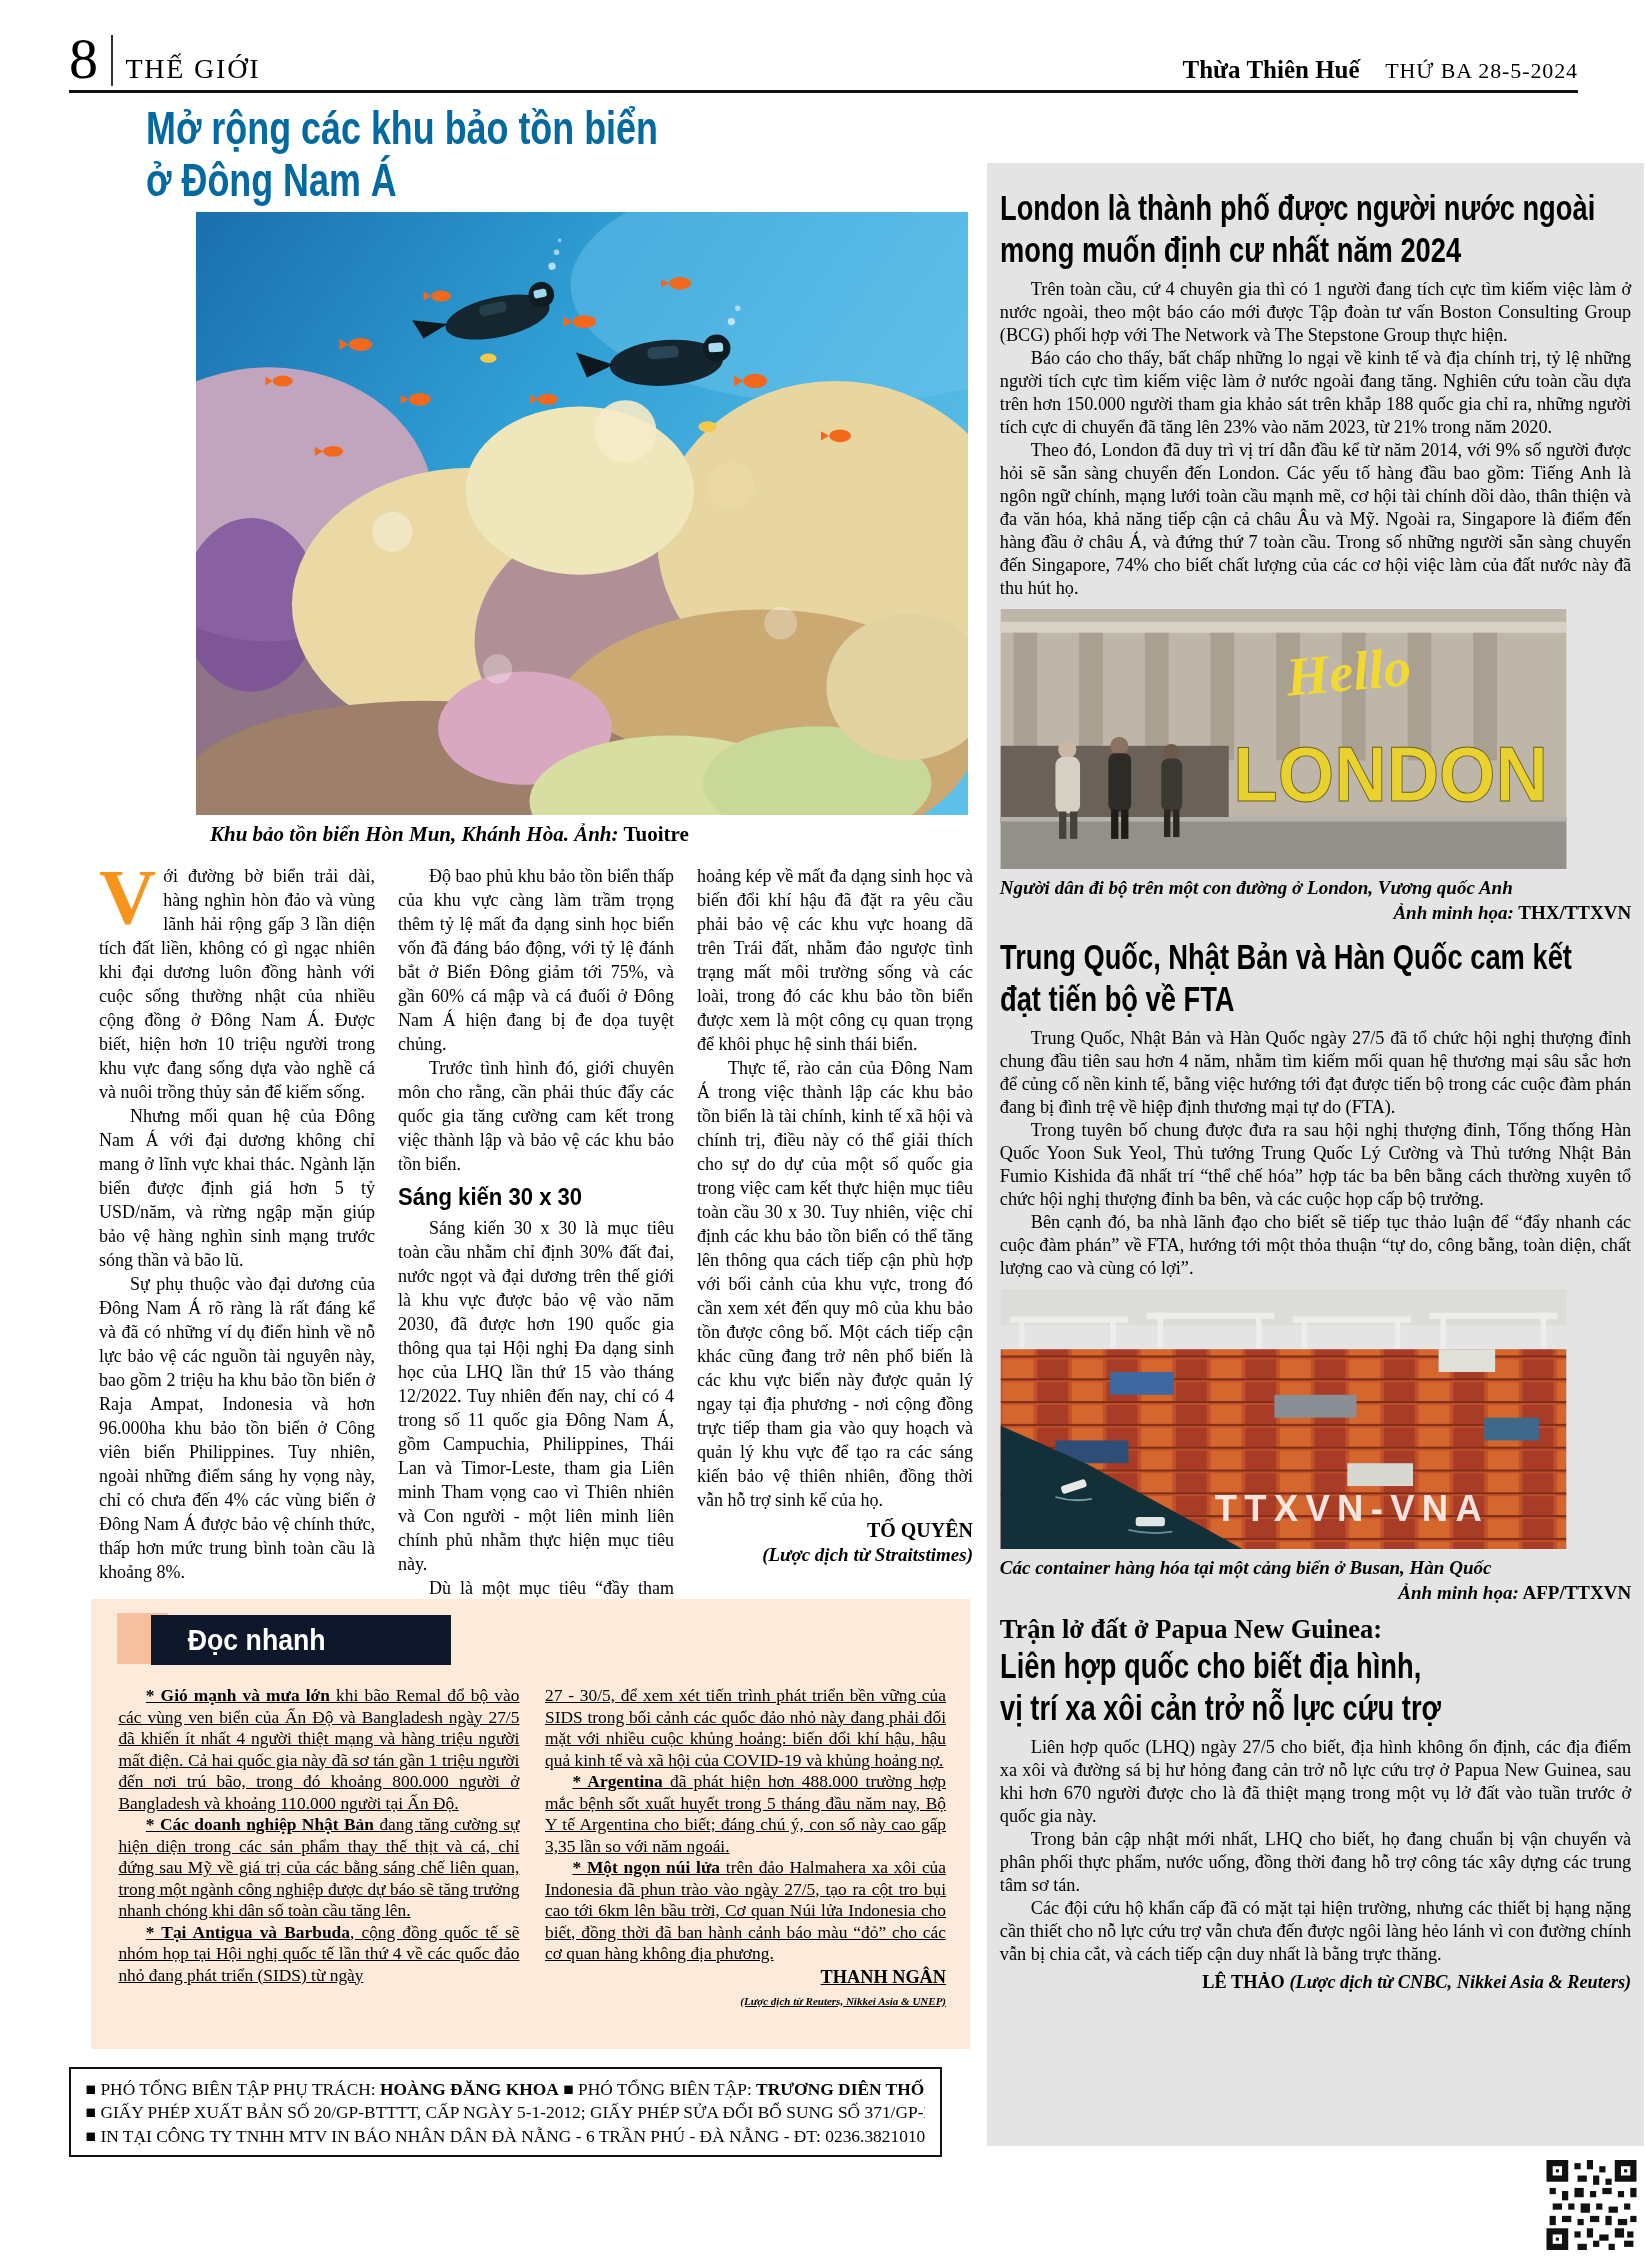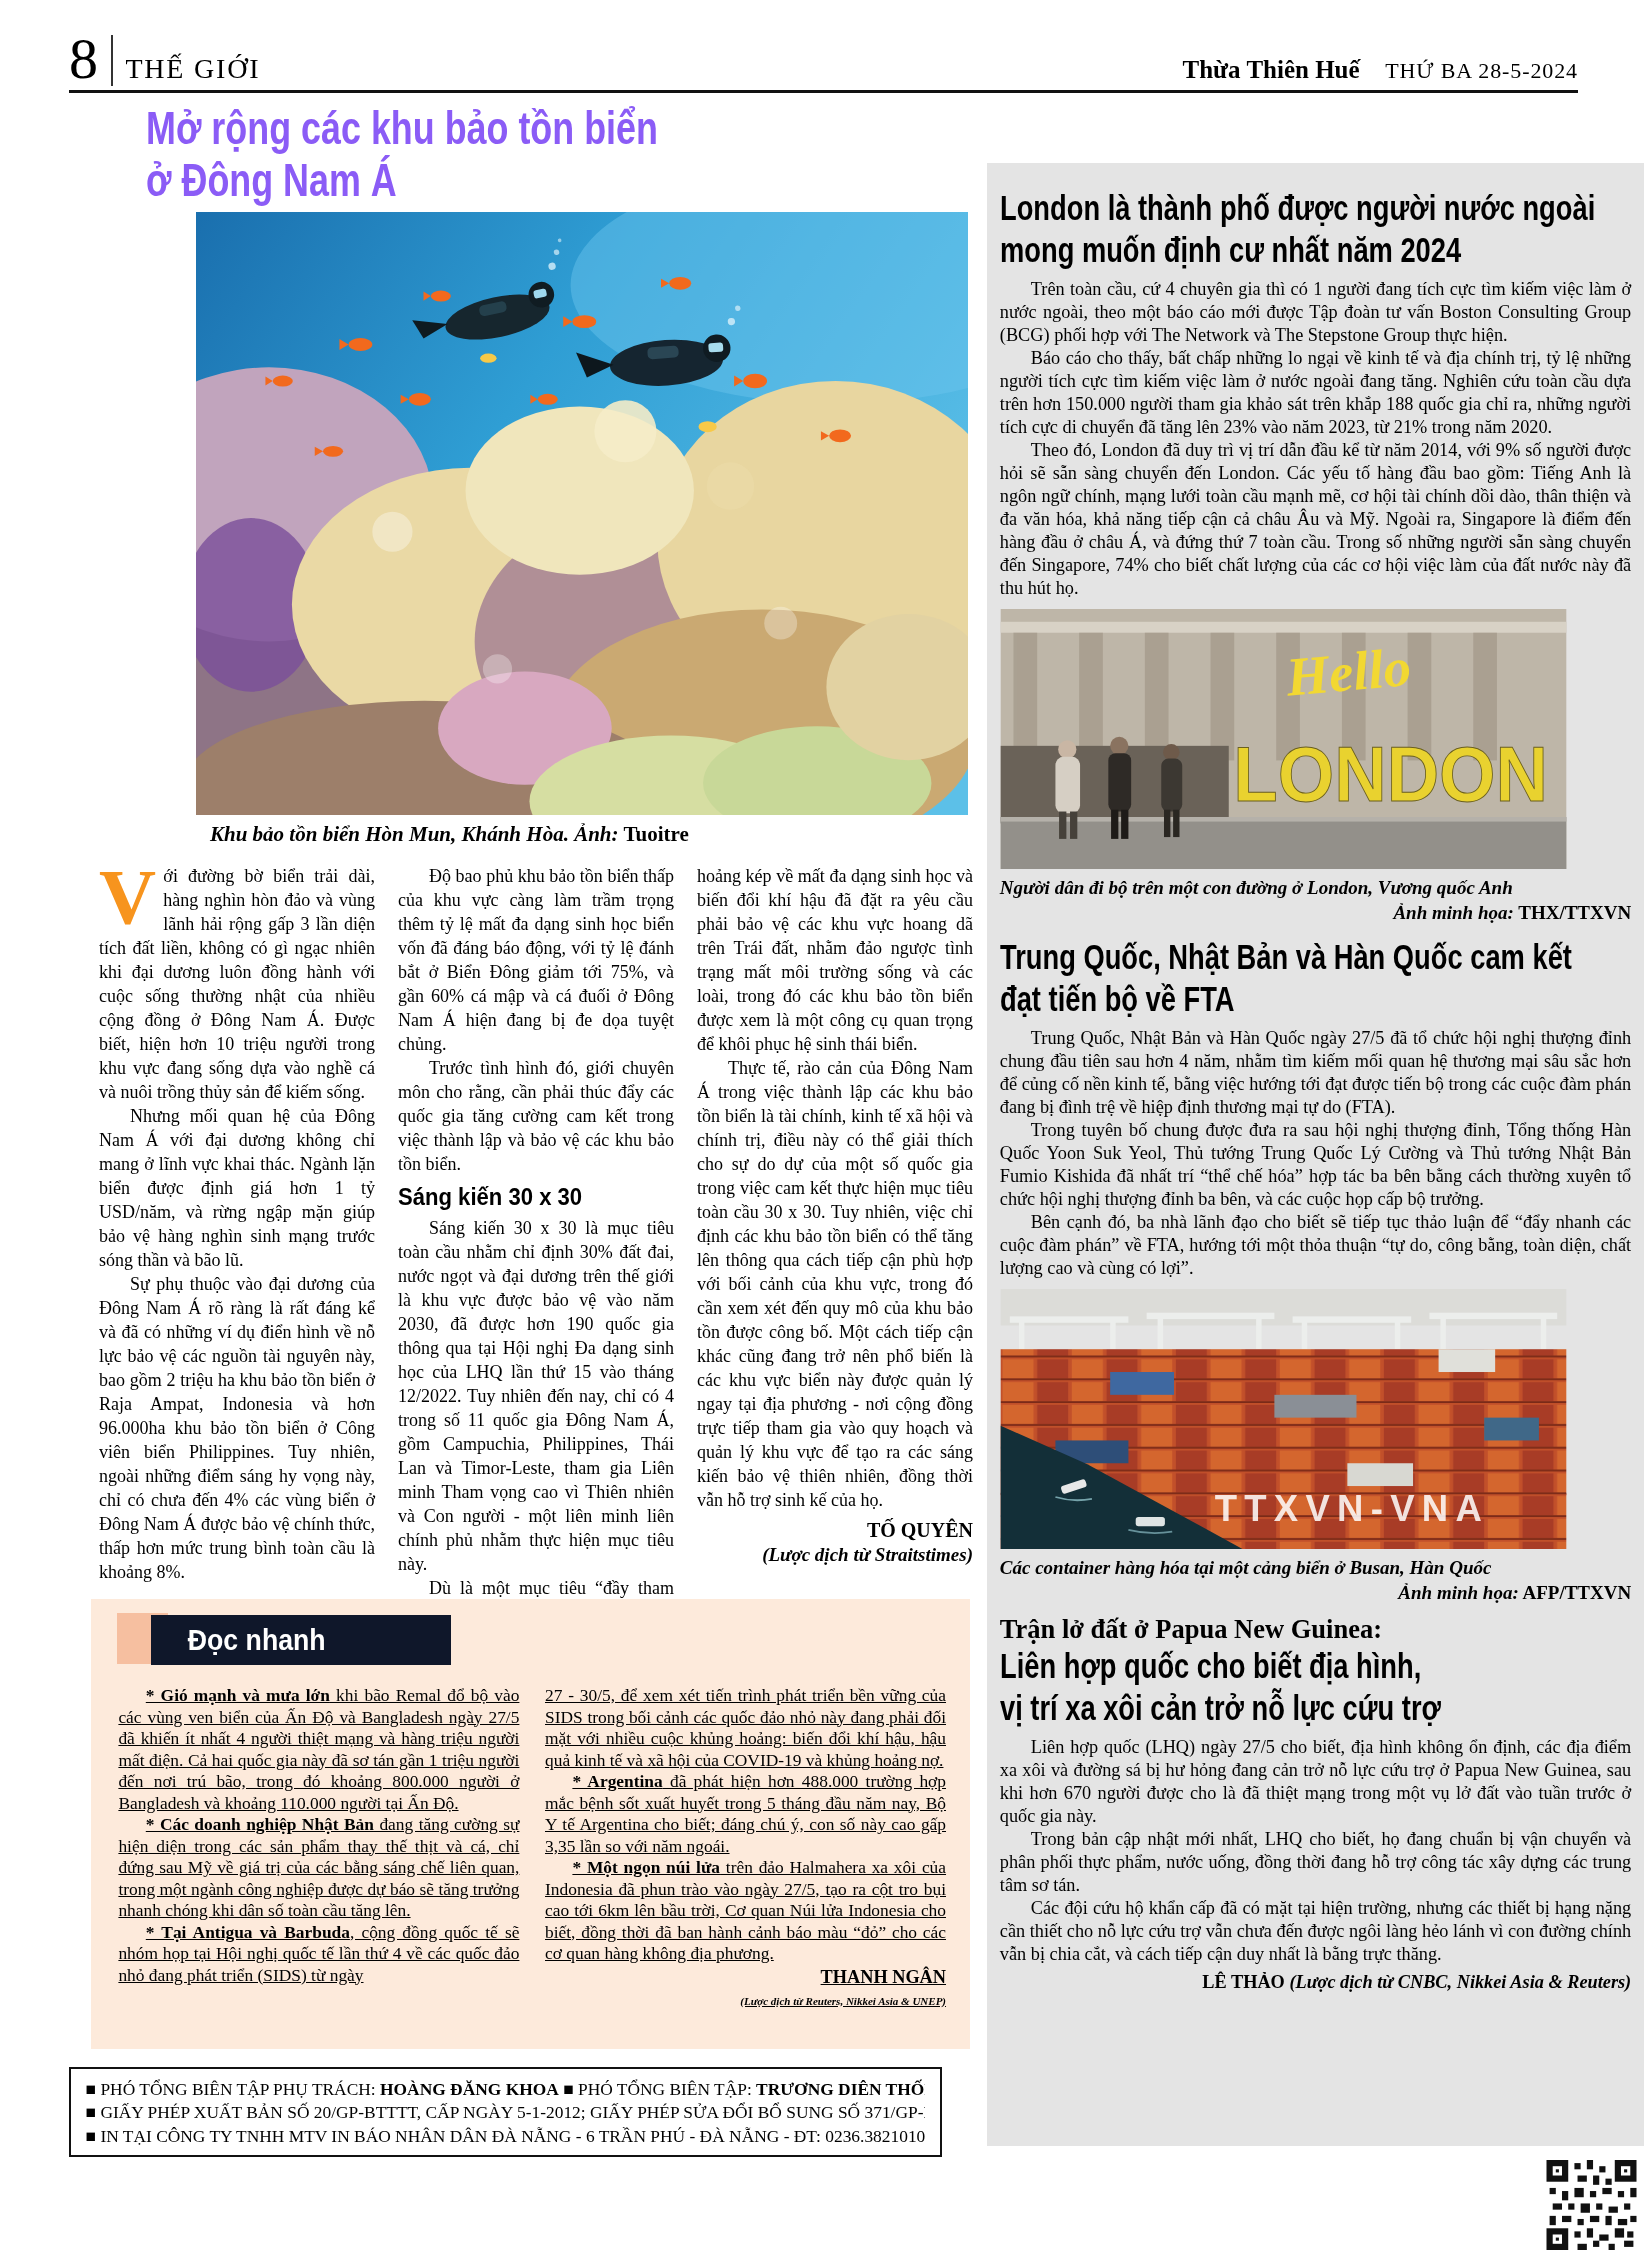--- a/index.html
+++ b/index.html
@@ -9,21 +9,21 @@
   .masthead{position:absolute;left:69px;top:25.6px;width:1509px;height:60px;display:flex;align-items:flex-end;justify-content:space-between;}
   .mast-left{display:flex;align-items:flex-end;gap:12.8px;}
   .pagenum{font:400 58px/0.9 "Liberation Serif",serif;}
   .mast-divider{width:1.8px;height:51px;background:#333;}
   .section-name{font:400 28px/1 "Liberation Serif",serif;letter-spacing:1.8px;padding-bottom:2.7px;}
   .mast-right{display:flex;align-items:baseline;gap:25.6px;padding-bottom:3.7px;}
   .brand{font:700 25px/1 "Liberation Serif",serif;}
   .issue-date{font:400 22px/1 "Liberation Serif",serif;letter-spacing:0.9px;}
   .head-rule{position:absolute;left:69px;top:90px;width:1509px;height:2.7px;background:#111;}
   
-  .main-title{position:absolute;left:146px;top:102px;width:822px;color:#8b5cf6;}
+  .main-title{position:absolute;left:146px;top:102px;width:822px;color:#0369a1;}
   .main-title .hl{font:700 46px/52px "Liberation Sans",sans-serif;transform:scaleX(.78);transform-origin:0 50%;white-space:nowrap;letter-spacing:0;}
   .coral-photo{position:absolute;left:196px;top:212px;width:772px;height:603px;overflow:hidden;}
   .main-caption{position:absolute;left:210px;top:821px;width:758px;font:700 21px/27.4px "Liberation Serif",serif;}
   .cap-it{font-style:italic;}
   .body3col{position:absolute;left:99px;top:864px;width:874px;display:flex;gap:23px;}
   .col{flex:1 1 0;font:400 18px/24px "Liberation Serif",serif;text-align:justify;}
   .col p{margin:0;text-indent:31px;}
   .col p.noindent{text-indent:0;}
   .dropcap{float:left;font:700 79px/57px "Liberation Serif",serif;color:#f7941e;margin:3.7px 7.3px 0 0;}
   .subhead{font:700 24px/27.4px "Liberation Sans",sans-serif;transform:scaleX(.92);transform-origin:0 50%;white-space:nowrap;margin:7.3px 0 5.5px;}
@@ -166,21 +166,21 @@
     </svg>
   </div>
   <div class="main-caption">
     <span class="cap-it">Khu bảo tồn biển Hòn Mun, Khánh Hòa. Ảnh:</span>
     <span>Tuoitre</span>
   </div>
 
   <div class="body3col">
     <div class="col">
       <p class="noindent"><span class="dropcap">V</span><span>ới đường bờ biển trải dài, hàng nghìn hòn đảo và vùng lãnh hải rộng gấp 3 lần diện tích đất liền, không có gì ngạc nhiên khi đại dương luôn đồng hành với cuộc sống thường nhật của nhiều cộng đồng ở Đông Nam Á. Được biết, hiện hơn 10 triệu người trong khu vực đang sống dựa vào nghề cá và nuôi trồng thủy sản để kiếm sống.</span></p>
-      <p>Nhưng mối quan hệ của Đông Nam Á với đại dương không chỉ mang ở lĩnh vực khai thác. Ngành lặn biển được định giá hơn 1 tỷ USD/năm, và rừng ngập mặn giúp bảo vệ hàng nghìn sinh mạng trước sóng thần và bão lũ.</p>
+      <p>Nhưng mối quan hệ của Đông Nam Á với đại dương không chỉ mang ở lĩnh vực khai thác. Ngành lặn biển được định giá hơn 5 tỷ USD/năm, và rừng ngập mặn giúp bảo vệ hàng nghìn sinh mạng trước sóng thần và bão lũ.</p>
       <p>Sự phụ thuộc vào đại dương của Đông Nam Á rõ ràng là rất đáng kể và đã có những ví dụ điển hình về nỗ lực bảo vệ các nguồn tài nguyên này, bao gồm 2 triệu ha khu bảo tồn biển ở Raja Ampat, Indonesia và hơn 96.000ha khu bảo tồn biển ở Công viên biển Philippines. Tuy nhiên, ngoài những điểm sáng hy vọng này, chỉ có chưa đến 4% các vùng biển ở Đông Nam Á được bảo vệ chính thức, thấp hơn mức trung bình toàn cầu là khoảng 8%.</p>
     </div>
     <div class="col">
       <p>Độ bao phủ khu bảo tồn biển thấp của khu vực càng làm trầm trọng thêm tỷ lệ mất đa dạng sinh học biển vốn đã đáng báo động, với tỷ lệ đánh bắt ở Biển Đông giảm tới 75%, và gần 60% cá mập và cá đuối ở Đông Nam Á hiện đang bị đe dọa tuyệt chủng.</p>
       <p>Trước tình hình đó, giới chuyên môn cho rằng, cần phải thúc đẩy các quốc gia tăng cường cam kết trong việc thành lập và bảo vệ các khu bảo tồn biển.</p>
       <div class="subhead">Sáng kiến 30 x 30</div>
       <p>Sáng kiến 30 x 30 là mục tiêu toàn cầu nhằm chỉ định 30% đất đai, nước ngọt và đại dương trên thế giới là khu vực được bảo vệ vào năm 2030, đã được hơn 190 quốc gia thông qua tại Hội nghị Đa dạng sinh học của LHQ lần thứ 15 vào tháng 12/2022. Tuy nhiên đến nay, chỉ có 4 trong số 11 quốc gia Đông Nam Á, gồm Campuchia, Philippines, Thái Lan và Timor-Leste, tham gia Liên minh Tham vọng cao vì Thiên nhiên và Con người - một liên minh liên chính phủ nhằm thực hiện mục tiêu này.</p>
       <p>Dù là một mục tiêu “đầy tham vọng” nhưng hai cuộc khủng</p>
     </div>
     <div class="col">

